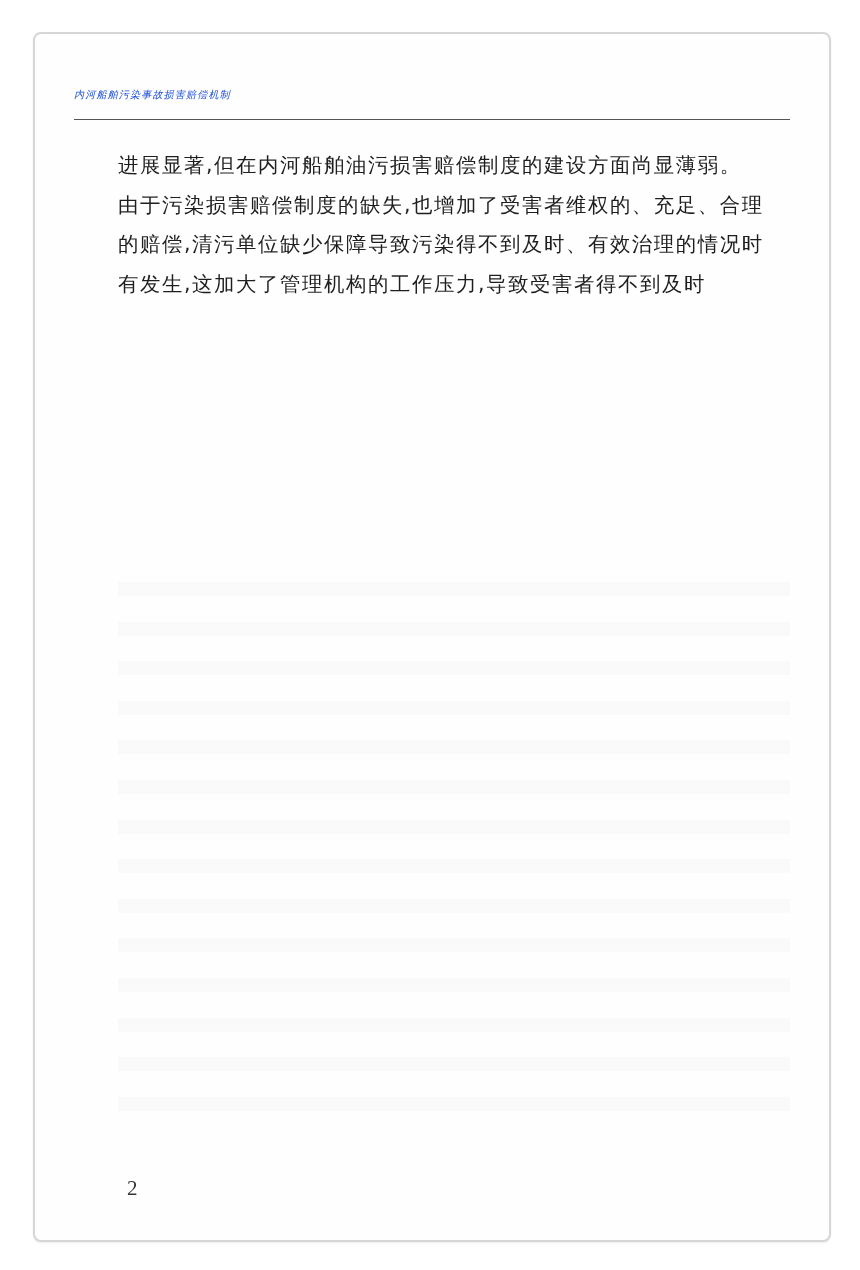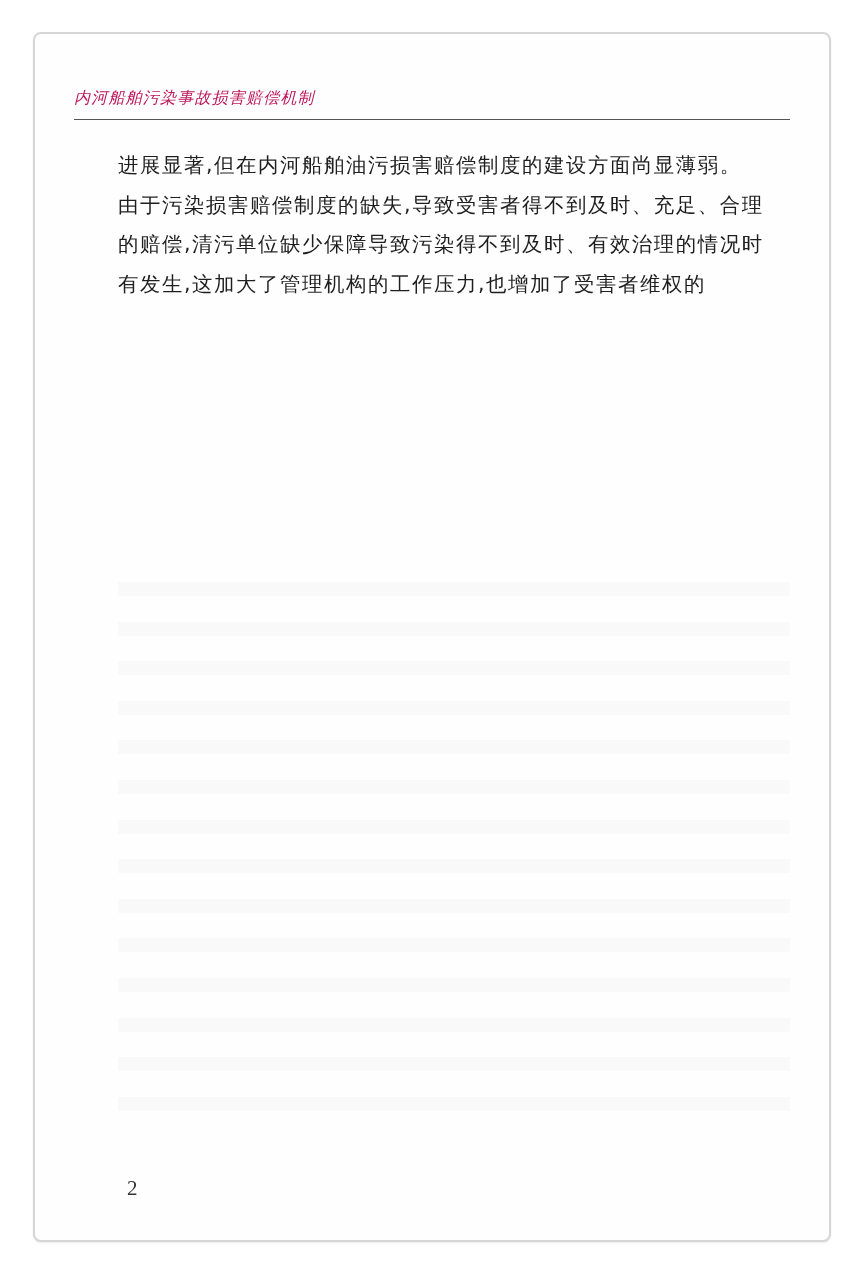--- a/index.html
+++ b/index.html
@@ -23,23 +23,23 @@
     height: 1206px;
     border: 2px solid #d6d6d6;
     border-radius: 8px;
     box-shadow: 0 1px 2px rgba(0,0,0,0.08);
     background: #fefefe;
   }
   .running-header {
     position: absolute;
     left: 74px;
     top: 88px;
-    font-size: 16px;
+    font-size: 10px;
     letter-spacing: 1.2px;
-    color: #be185d;
+    color: #1d4ed8;
     font-family: "DejaVu Serif", "Liberation Serif", serif;
     font-style: italic;
   }
   .header-rule {
     position: absolute;
     left: 74px;
     top: 119px;
     width: 716px;
     height: 0;
     border-top: 1.5px solid #555555;
@@ -96,19 +96,19 @@
 <div class="page"></div>
 
 <div class="running-header">内河船舶污染事故损害赔偿机制</div>
 <div class="header-rule"></div>
 
 <div class="bleed"></div>
 
 <div class="body-text">
   <p class="para">
     <span class="line">进展显著,但在内河船舶油污损害赔偿制度的建设方面尚显薄弱。</span>
-    <span class="line">由于污染损害赔偿制度的缺失,导致受害者得不到及时、充足、合理</span>
+    <span class="line">由于污染损害赔偿制度的缺失,也增加了受害者维权的、充足、合理</span>
     <span class="line">的赔偿,清污单位缺少保障导致污染得不到及时、有效治理的情况时</span>
-    <span class="line">有发生,这加大了管理机构的工作压力,也增加了受害者维权的</span>
+    <span class="line">有发生,这加大了管理机构的工作压力,导致受害者得不到及时</span>
   </p>
 </div>
 
 <div class="page-number">2</div>
 
 </body></html>

